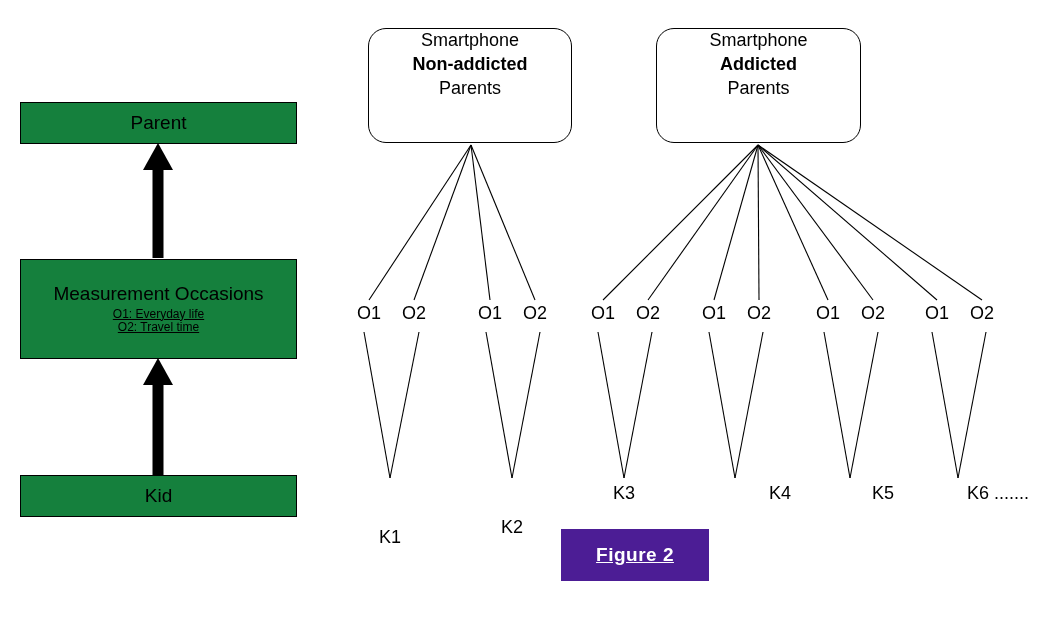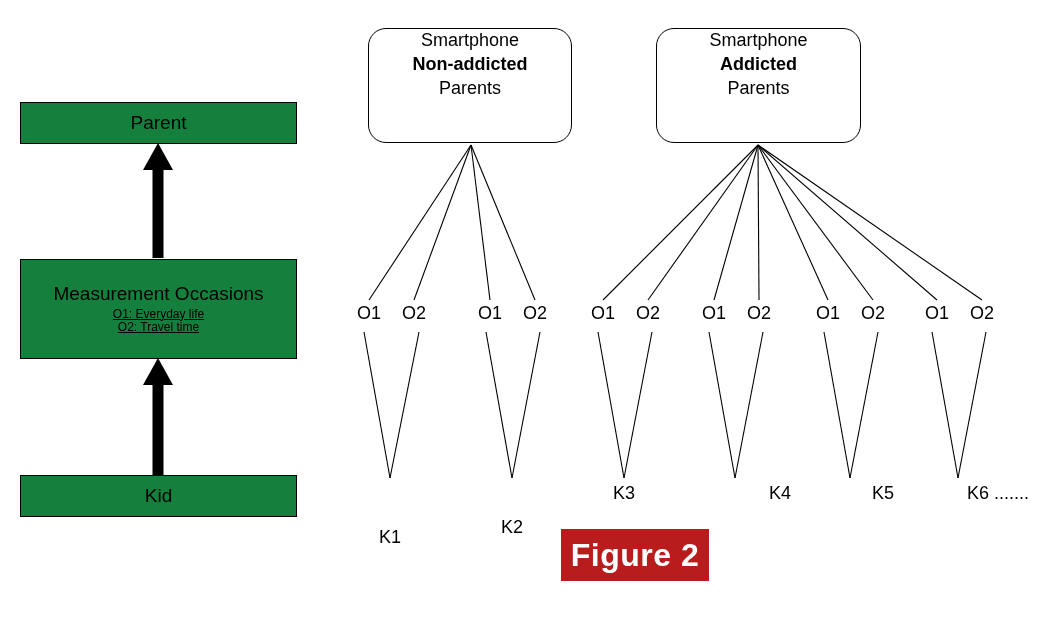--- a/index.html
+++ b/index.html
@@ -78,29 +78,30 @@
     position: absolute;
     left: 0;
     top: 0;
     width: 1054px;
     height: 620px;
     pointer-events: none;
   }
   
   .fig-caption {
     position: absolute;
-    background: #b91c1c;
+    background: #4c1d95;
     color: #ffffff;
-    font-size: 32px;
+    font-size: 19px;
     font-weight: bold;
     display: flex;
     align-items: center;
     justify-content: center;
     letter-spacing: 0.5px;
     white-space: nowrap;
+    text-decoration: underline;
   }
 </style>
 </head>
 <body>
 
 <div id="canvas">
 
   <svg id="wires" viewBox="0 0 1054 620" xmlns="http://www.w3.org/2000/svg">
 
     <g>

